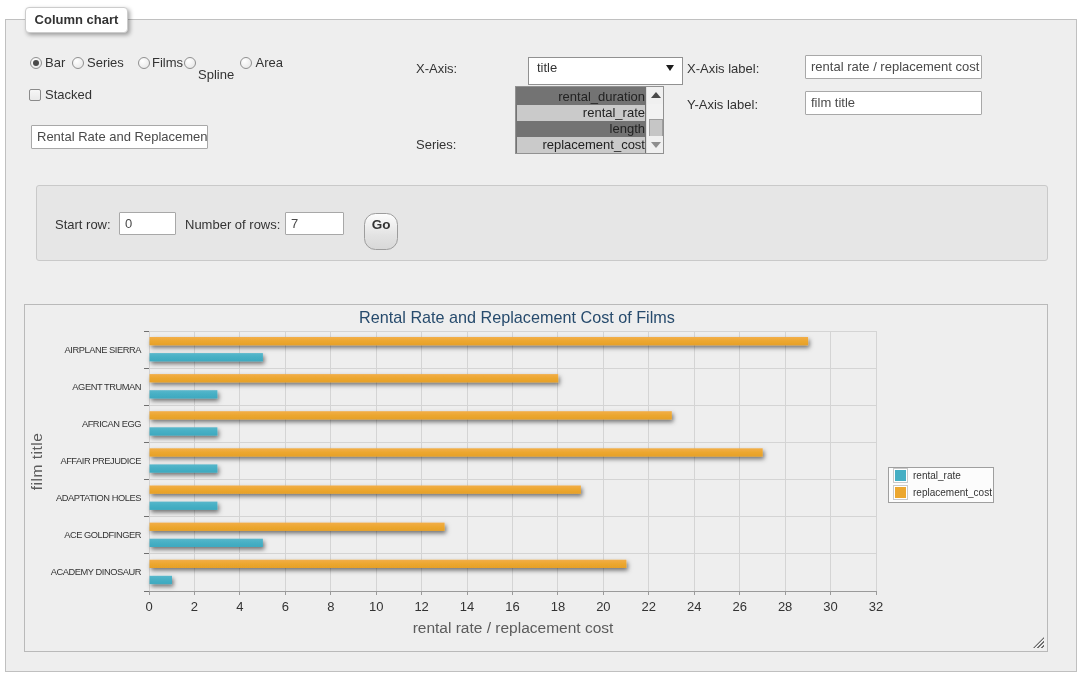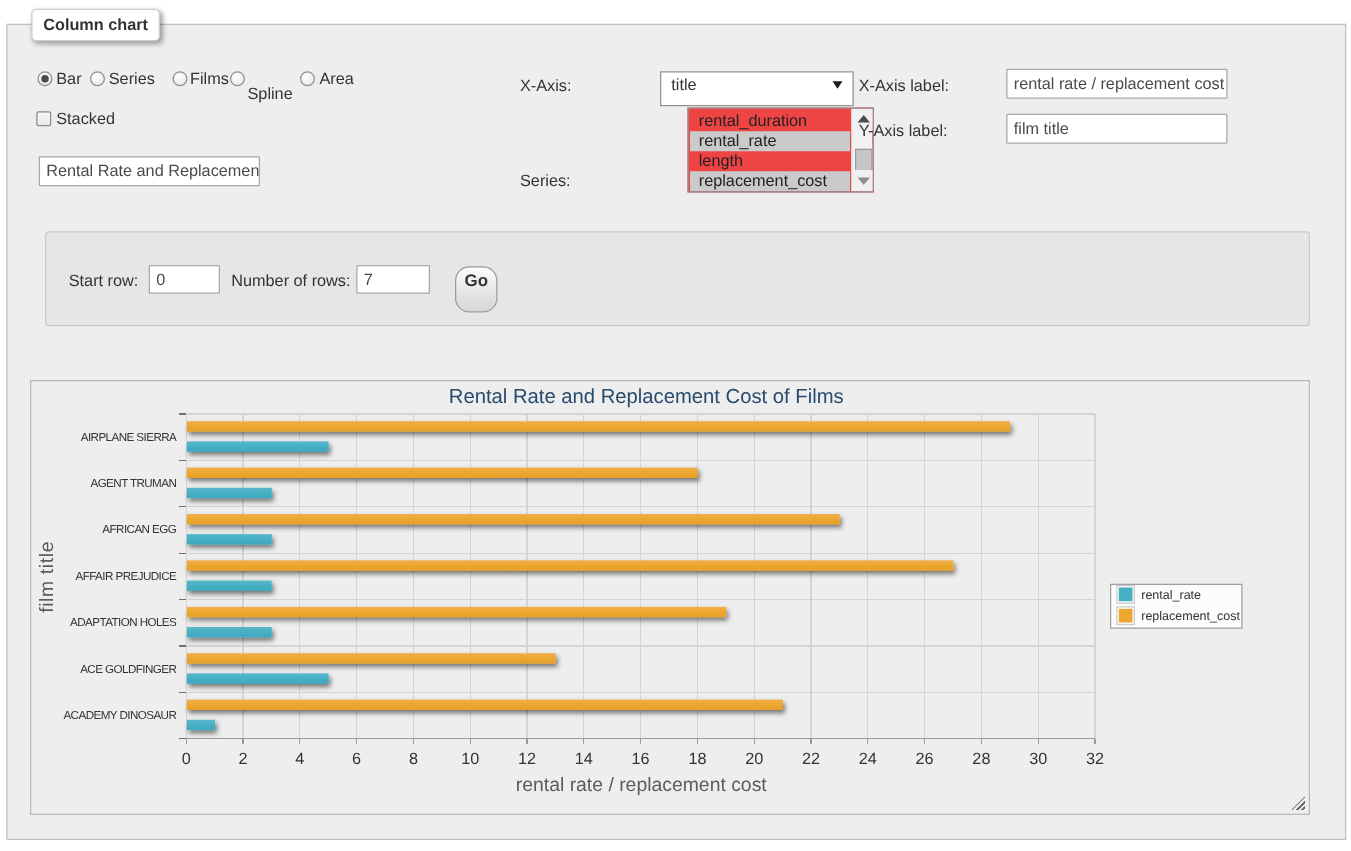--- a/index.html
+++ b/index.html
@@ -14,21 +14,21 @@
   background:radial-gradient(circle at 35% 30%, #ffffff 0%, #e6e6e6 90%); }
 .radio .dot { position:absolute; left:2px; top:2px; width:6px; height:6px; border-radius:50%; background:#4a4a4a; }
 .checkbox { position:absolute; width:12px; height:12px; border:1px solid #8a8a8a; border-radius:2px;
   background:linear-gradient(#f6f6f6,#e9e9e9); }
 .tinput { position:absolute; background:#fff; border:1px solid #a8a8a8; border-radius:1px; font-size:13px; color:#4a4a4a;
   line-height:22px; padding-left:5px; white-space:nowrap; overflow:hidden; }
 .selectbox { position:absolute; left:528px; top:57px; width:155px; height:28px; background:#fff; border:1px solid #919191;
   font-size:13px; color:#333; line-height:20px; padding-left:8px; }
 .selectbox .arr { position:absolute; right:8px; top:7px; width:0; height:0; border-left:4.5px solid transparent;
   border-right:4.5px solid transparent; border-top:6px solid #1c1c1c; }
-.multisel { position:absolute; left:550px; top:86px; width:149px; height:68px; background:#ef4444; border:1px solid #919191; overflow:hidden; }
+.multisel { position:absolute; left:515px; top:86px; width:149px; height:68px; background:#737373; border:1px solid #919191; overflow:hidden;text-align:right; }
 .opt { position:absolute; left:1px; width:128px; height:16px; font-size:13px; color:#222; line-height:15px; padding-left:7px; }
 .opt.sel { background:#cacaca; }
 .sbar { position:absolute; right:0; top:0; width:17px; height:66px; background:#f2f2f2; border-left:1px solid #dcdcdc; }
 .sbtn { position:absolute; left:0; width:17px; height:17px; background:#f0f0f0; }
 .sthumb { position:absolute; left:1.5px; top:32px; width:14px; height:20px; background:#c6c6c6; border:1px solid #9d9d9d; }
 .tri-up { position:absolute; left:3.5px; top:5px; width:0; height:0; border-left:5px solid transparent; border-right:5px solid transparent; border-bottom:6px solid #4a4a4a; }
 .tri-dn { position:absolute; left:3.5px; top:6px; width:0; height:0; border-left:5px solid transparent; border-right:5px solid transparent; border-top:6px solid #8e8e8e; }
 .paramsbox { left:36px; top:185px; width:1012px; height:76px; background:#e6e6e6; border:1px solid #c9c9c9; border-radius:3px; }
 .gobtn { left:364px; top:213px; width:34px; height:37px; border:1px solid #9d9d9d; border-radius:11.5px;
   background:linear-gradient(#fdfdfd,#e3e3e3 60%,#d8d8d8); font-size:13.5px; font-weight:bold; color:#333; text-align:center; line-height:21px; }

